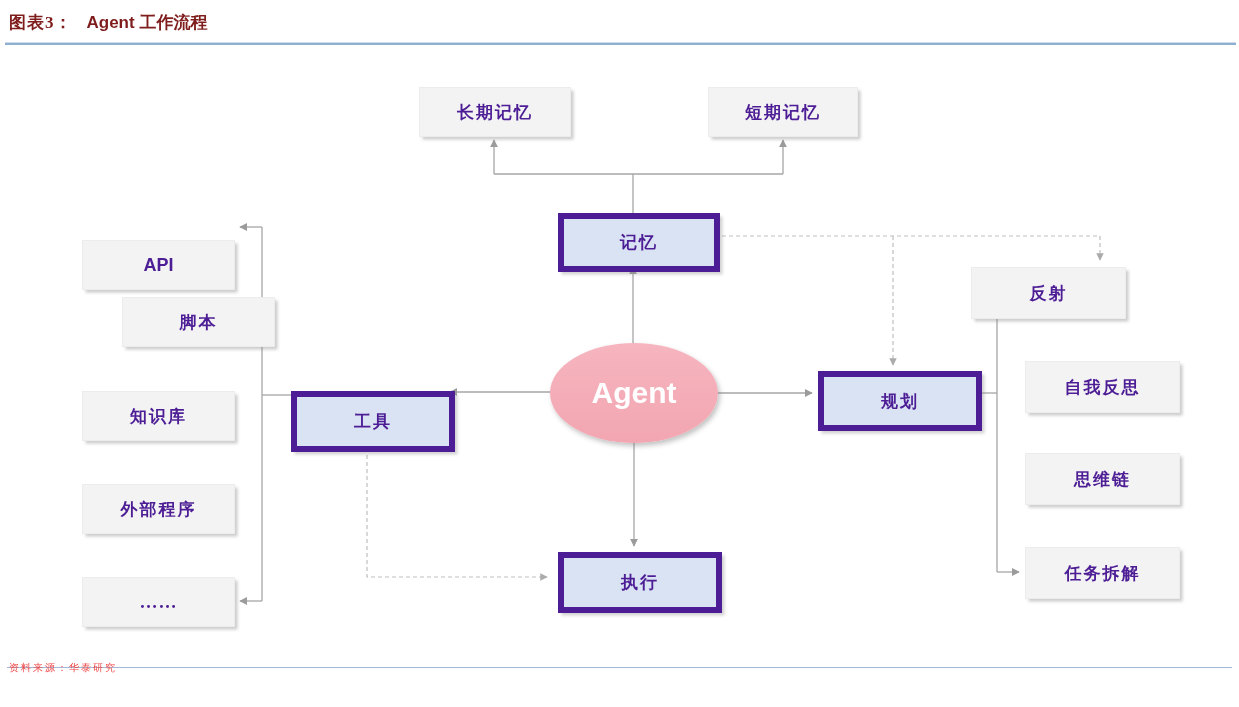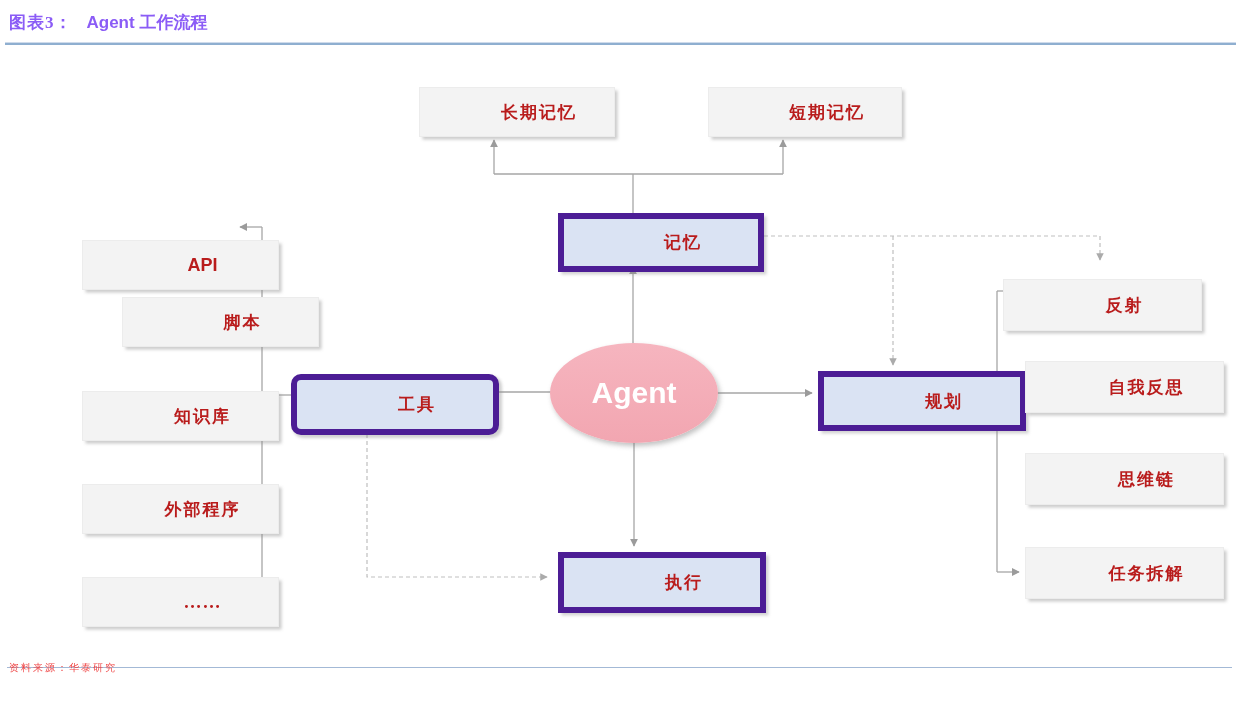--- a/index.html
+++ b/index.html
@@ -1,32 +1,32 @@
 <!DOCTYPE html>
 <html><head>
 <meta charset="utf-8">
 <style>
   html,body{margin:0;padding:0;background:#ffffff;}
   .page{position:relative;width:1239px;height:707px;background:#ffffff;overflow:hidden;
         font-family:"Liberation Sans",sans-serif;}
   
-  .fig-title{position:absolute;left:9px;top:11px;font-size:17px;font-weight:bold;color:#8b5cf6;
+  .fig-title{position:absolute;left:9px;top:11px;font-size:17px;font-weight:bold;color:#7f1d1d;
              font-family:"Liberation Sans",sans-serif;white-space:nowrap;}
   .fig-title .cjk{font-family:"Liberation Serif",serif;letter-spacing:1px;}
   .fig-title .gap{display:inline-block;width:14px;}
   .title-rule{position:absolute;left:5px;right:3px;top:42px;height:3px;
               background:linear-gradient(#cfdbeb 0 34%,#8fafd0 34% 100%);}
   
   .foot-rule{position:absolute;left:7px;right:7px;top:667px;height:1px;background:#a3b9d6;}
   .source{position:absolute;left:9px;top:661px;font-size:10px;color:#ef4444;
           font-family:"Liberation Serif",serif;letter-spacing:2px;}
   
   .node{position:absolute;display:flex;align-items:center;justify-content:center;
-        font-size:17px;font-weight:600;color:#b91c1c;z-index:2;
-        font-family:"Liberation Serif",serif;letter-spacing:2px;padding-left:44px;}
+        font-size:17px;font-weight:600;color:#4c1d95;z-index:2;
+        font-family:"Liberation Serif",serif;letter-spacing:2px;}
   .node.gray{background:#f3f3f3;border:1px solid #ececec;
              box-shadow:2.5px 2.5px 3px rgba(140,140,140,0.45);}
   .node.blue{background:#dae3f3;border:6px solid #4c1d95;
              box-shadow:2.5px 2.5px 3px rgba(140,140,140,0.40);}
   .node.latin{font-family:"Liberation Sans",sans-serif;font-weight:bold;font-size:18px;letter-spacing:0;}
   .node.dots{font-weight:bold;letter-spacing:1px;font-size:18px;}
   .agent{position:absolute;left:550px;top:343px;width:168px;height:100px;border-radius:50%;
          background:linear-gradient(#f6b5bf,#f2a6b1);z-index:3;
          display:flex;align-items:center;justify-content:center;
          box-shadow:2px 3px 5px rgba(120,120,120,0.45);}
@@ -80,31 +80,31 @@
       <path d="M893,236 V365" marker-end="url(#arrd)"></path>
       <path d="M1100,236 V260" marker-end="url(#arrd)"></path>
       <path d="M367,420 V577 H547" marker-end="url(#arrd)"></path>
     </g>
   </svg>
 
   <div class="node gray" style="left:419px;top:87px;width:150px;height:48px;">长期记忆</div>
   <div class="node gray" style="left:708px;top:87px;width:148px;height:48px;">短期记忆</div>
 
   <div class="node blue" style="left:558px;top:213px;width:150px;height:47px;">记忆</div>
-  <div class="node blue" style="left:291px;top:374px;width:152px;height:49px;border-radius:10px;">工具</div>
+  <div class="node blue" style="left:291px;top:391px;width:152px;height:49px;">工具</div>
   <div class="node blue" style="left:818px;top:371px;width:152px;height:48px;">规划</div>
   <div class="node blue" style="left:558px;top:552px;width:152px;height:49px;">执行</div>
 
   <div class="node gray latin" style="left:82px;top:203px;width:151px;height:48px;margin-top:37px;">API</div>
   <div class="node gray" style="left:82px;top:297px;width:151px;height:48px;margin-left:40px;">脚本</div>
   <div class="node gray" style="left:82px;top:391px;width:151px;height:48px;">知识库</div>
   <div class="node gray" style="left:82px;top:484px;width:151px;height:48px;">外部程序</div>
   <div class="node gray dots" style="left:82px;top:577px;width:151px;height:48px;">……</div>
 
-  <div class="node gray" style="left:1003px;top:267px;width:153px;height:50px;margin-top:12px;">反射</div>
+  <div class="node gray" style="left:971px;top:267px;width:153px;height:50px;">反射</div>
   <div class="node gray" style="left:1025px;top:361px;width:153px;height:50px;">自我反思</div>
   <div class="node gray" style="left:1025px;top:453px;width:153px;height:50px;">思维链</div>
   <div class="node gray" style="left:1025px;top:547px;width:153px;height:50px;">任务拆解</div>
 
   <div class="agent">
     <span>Agent</span>
   </div>
 
   <div class="foot-rule"></div>
   <div class="source">资料来源：华泰研究</div>

